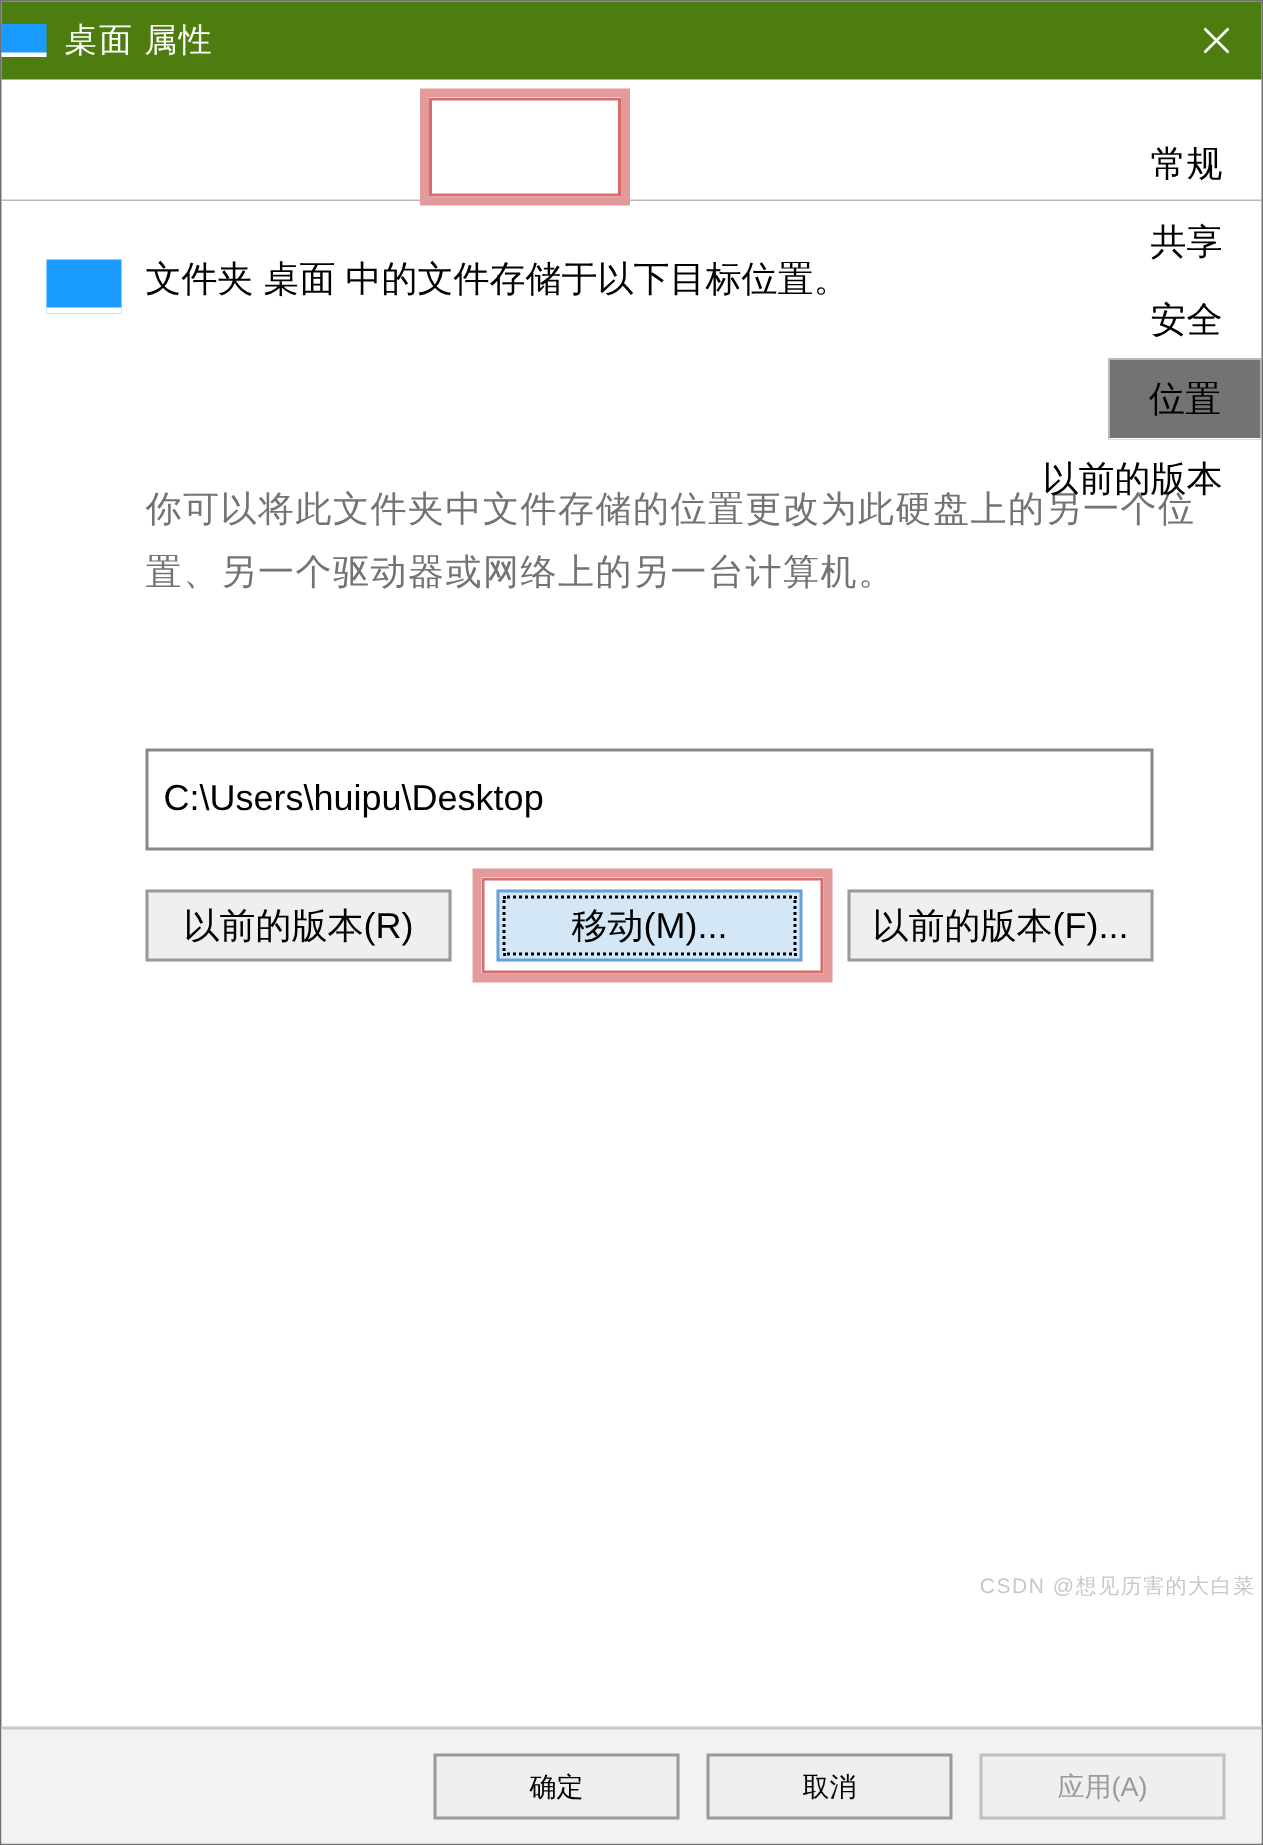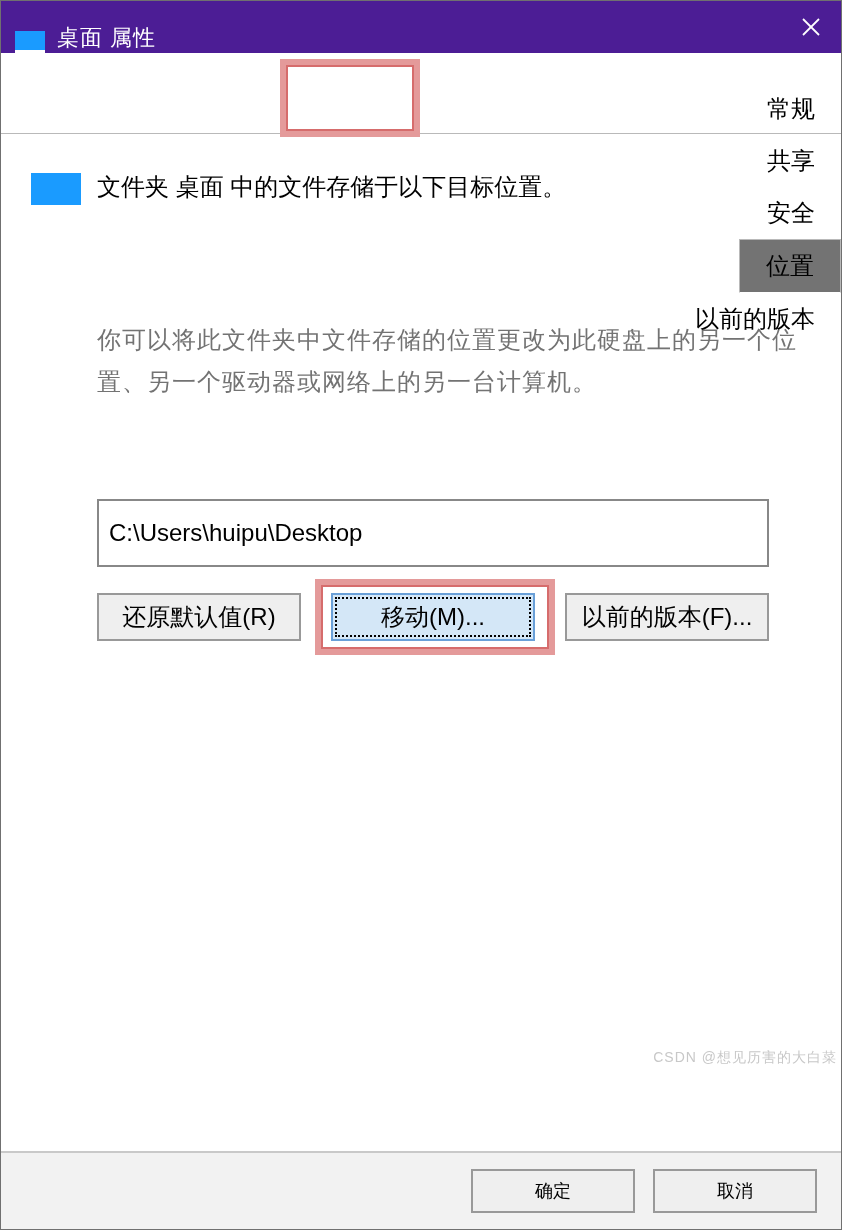--- a/index.html
+++ b/index.html
@@ -1,19 +1,19 @@
 <!DOCTYPE html>
 <html><head>
 <meta charset="utf-8">
 <style>
   * { box-sizing: border-box; margin: 0; padding: 0; }
   html, body { width: 842px; height: 1230px; font-family: "Microsoft YaHei", "Segoe UI", Tahoma, sans-serif; background: #fff; }
   .window { width: 842px; height: 1230px; display: flex; flex-direction: column; border: 1px solid #707070; }
   
-  .titlebar { height: 52px; background: #4c1d95; display: flex; align-items: flex-end; color: #fff; padding-left: 14px; }
+  .titlebar { height: 52px; background: #4d7c0f; display: flex; align-items: center; color: #fff; padding-left: 0; }
   .titlebar-icon { width: 30px; height: 22px; background: #1a9bff; border-bottom: 3px solid #fff; margin-right: 12px; }
   .titlebar-text { font-size: 22px; letter-spacing: 1px; }
   .titlebar-close { margin-left: auto; width: 60px; height: 52px; display: flex; align-items: center; justify-content: center; font-size: 26px; font-weight: 300; cursor: pointer; }
   
   .tabstrip { padding-top: 30px; display: flex; align-items: flex-end; height: 80px; position: relative; flex-direction: column; }
   .tabstrip::after { content: ""; position: absolute; left: 0; right: 0; bottom: -1px; height: 1px; background: #b9b9b9; z-index: 0; }
   .tab { font-size: 24px; padding: 10px 26px; color: #000; cursor: pointer; position: relative; z-index: 1; }
   .tab.active { border: 1px solid #b9b9b9; border-bottom: 1px solid #fff; background: #737373; }
   .red-box-tab { position: absolute; left: 279px; top: 6px; width: 140px; height: 78px; border: 6px solid #e49a9a; box-shadow: inset 0 0 0 2px #d66c6c; z-index: 3; pointer-events: none; }
   
@@ -62,27 +62,28 @@
     <div class="desc-row">
       <div class="folder-icon"></div>
       <div class="desc1">文件夹 桌面 中的文件存储于以下目标位置。</div>
     </div>
 
     <div class="desc2">你可以将此文件夹中文件存储的位置更改为此硬盘上的另一个位置、另一个驱动器或网络上的另一台计算机。</div>
 
     <input class="path-input" type="text" value="C:\Users\huipu\Desktop" style="">
 
     <div class="btn-row">
-      <button class="wide-btn">还原默认值(R)</button>
+      <button class="wide-btn">以前的版本(R)</button>
       <button class="wide-btn focus">移动(M)...</button>
       <button class="wide-btn">以前的版本(F)...</button>
       <div class="red-box-btn"></div>
     </div>
 
     <div class="watermark">CSDN @想见历害的大白菜</div>
   </div>
 
   <div class="footer">
     <button class="foot-btn">确定</button>
     <button class="foot-btn">取消</button>
+    <button class="foot-btn disabled">应用(A)</button>
   </div>
 
 </div>
 
 </body></html>

